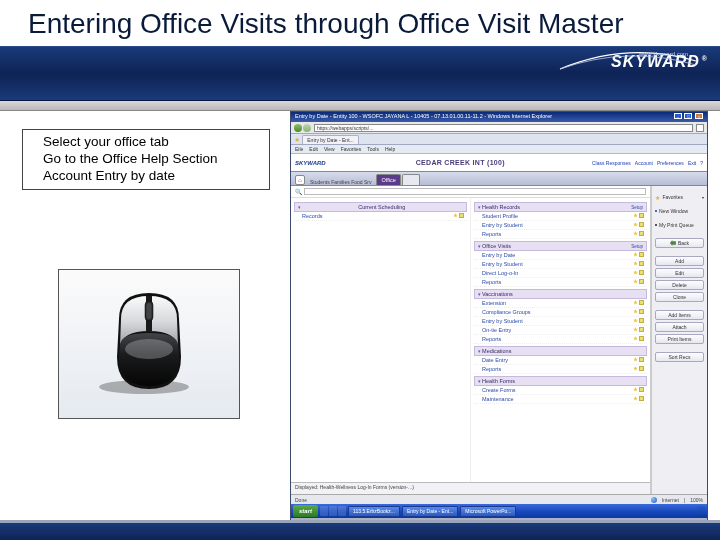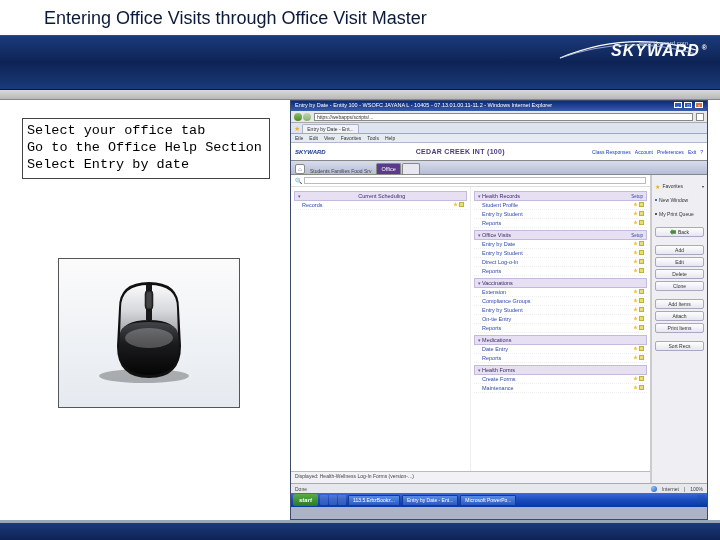--- a/index.html
+++ b/index.html
@@ -1,26 +1,26 @@
 <!DOCTYPE html>
 <html><head>
 <meta charset="utf-8">
 <style>
   * { box-sizing: border-box; margin: 0; padding: 0; }
   body { width: 720px; height: 540px; font-family: Arial, sans-serif; background: #fff; overflow: hidden; }
   .slide { width: 720px; height: 540px; position: relative; }
-  .title { font-size: 18px; color: #0a1a3a; padding: 8px 0 6px 44px; font-weight: 400; }
+  .title { font-size: 28px; color: #0a1a3a; padding: 8px 0 6px 28px; font-weight: 400; }
   .banner { height: 55px; background: linear-gradient(to bottom, #1a3a7a 0%, #0e2355 50%, #1a3a7a 100%); position: relative; border-top: 1px solid #2a4a8a; border-bottom: 1px solid #0a1540; }
   .logo { position: absolute; right: 12px; top: 6px; color: #fff; font-style: italic; font-weight: bold; font-size: 16px; letter-spacing: 1px; }
   .logo-arc { position: absolute; right: 10px; top: -2px; width: 140px; height: 20px; }
   .logo-url { position: absolute; right: 20px; top: -2px; font-size: 6px; color: #c8d4ee; font-style: normal; font-weight: normal; letter-spacing: 0; }
   .logo-r { font-size: 7px; vertical-align: super; font-style: normal; margin-left: 2px; }
   .greybar { height: 10px; background: linear-gradient(to bottom, #d9d9d9, #b8b8b8); border-bottom: 1px solid #888; }
   .content { position: relative; height: 420px; }
-  .instr-box { position: absolute; left: 22px; top: 18px; width: 248px; border: 1px solid #444; padding: 4px 4px; background: #fff; font-family: Liberation Mono, monospace; }
+  .instr-box { position: absolute; left: 22px; top: 18px; width: 248px; border: 1px solid #444; padding: 4px 20px; background: #fff; }
   .instr-box div { font-size: 13.5px; color: #000; line-height: 1.25; }
   .mouse-box { position: absolute; left: 58px; top: 158px; width: 182px; height: 150px; border: 1px solid #555; background: linear-gradient(to bottom, #fbfbfb, #e5eaf0); display: flex; align-items: center; justify-content: center; }
   .mouse-svg { width: 120px; height: 110px; }
   .app { position: absolute; left: 290px; top: 0; width: 418px; height: 420px; border: 1px solid #3b4a6a; background: #acb3c6; font-size: 6px; color: #333; }
   .app-titlebar { height: 10px; background: linear-gradient(to bottom, #0a2a7a, #3a5aaa); color: #fff; font-size: 5.5px; padding: 1px 4px; display: flex; justify-content: space-between; }
   .app-titlebar .winbtns span { display: inline-block; width: 8px; height: 6px; background: #c74; margin-left: 1px; border: 1px solid #fff; font-size: 4px; text-align: center; line-height: 5px; }
   .ie-toolbar { height: 12px; background: #e8e8e8; border-bottom: 1px solid #aaa; display: flex; align-items: center; padding: 0 3px; gap: 3px; }
   .ie-nav { display: flex; gap: 1px; }
   .ie-nav span { width: 8px; height: 8px; border-radius: 4px; background: linear-gradient(to bottom, #8bc268, #4a8a2a); display: inline-block; }
   .ie-addr { flex: 1; height: 8px; background: #fff; border: 1px solid #888; font-size: 5px; padding: 0 2px; line-height: 7px; overflow: hidden; white-space: nowrap; }
@@ -83,21 +83,21 @@
       <span class="logo-url">www.skyward.com</span>
       <span>SKYWARD</span><span class="logo-r">®</span>
     </div>
   </div>
   <div class="greybar"></div>
 
   <div class="content">
     <div class="instr-box">
       <div>Select your office tab</div>
       <div>Go to the Office Help Section</div>
-      <div>Select Entry by date</div>
+      <div>Account Entry by date</div>
     </div>
 
     <div class="mouse-box">
       <svg class="mouse-svg" viewBox="0 0 120 110">
         <ellipse cx="55" cy="98" rx="45" ry="7" fill="rgba(0,0,0,0.28)"></ellipse>
         <path d="M 30 30 Q 30 4 60 4 Q 90 4 90 30 L 92 68 Q 92 100 60 100 Q 28 100 28 68 Z" fill="#111"></path>
         <path d="M 32 30 Q 32 7 60 7 Q 88 7 88 30 L 89 58 Q 87 42 60 42 Q 33 42 31 58 Z" fill="url(#gTop)"></path>
         <path d="M 57 7 L 57 42 L 63 42 L 63 7 Z" fill="#1a1a1a"></path>
         <rect x="56" y="12" width="8" height="20" rx="4" fill="#2a2a2a" stroke="#000" stroke-width="0.5"></rect>
         <rect x="57.5" y="14" width="5" height="16" rx="2.5" fill="#444"></rect>

